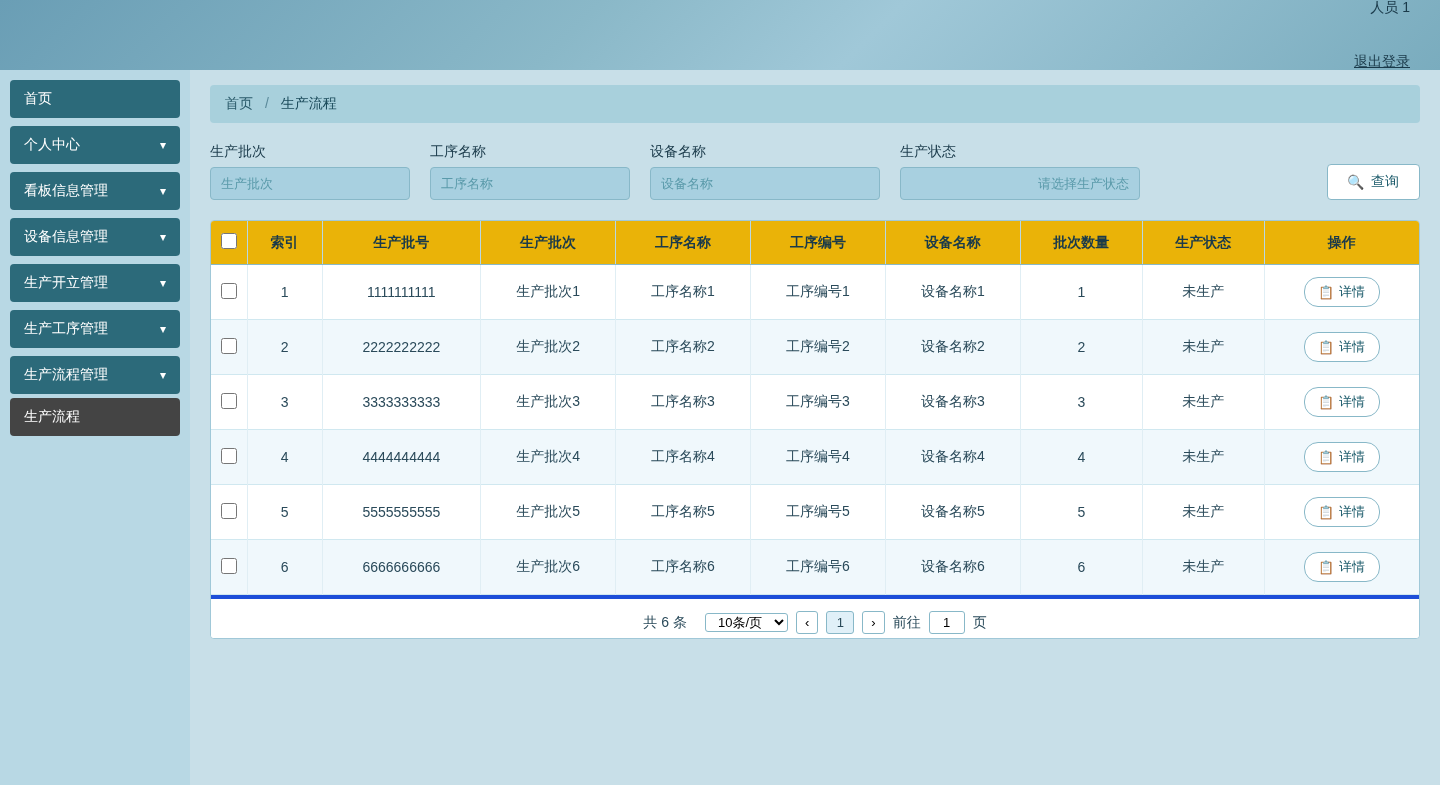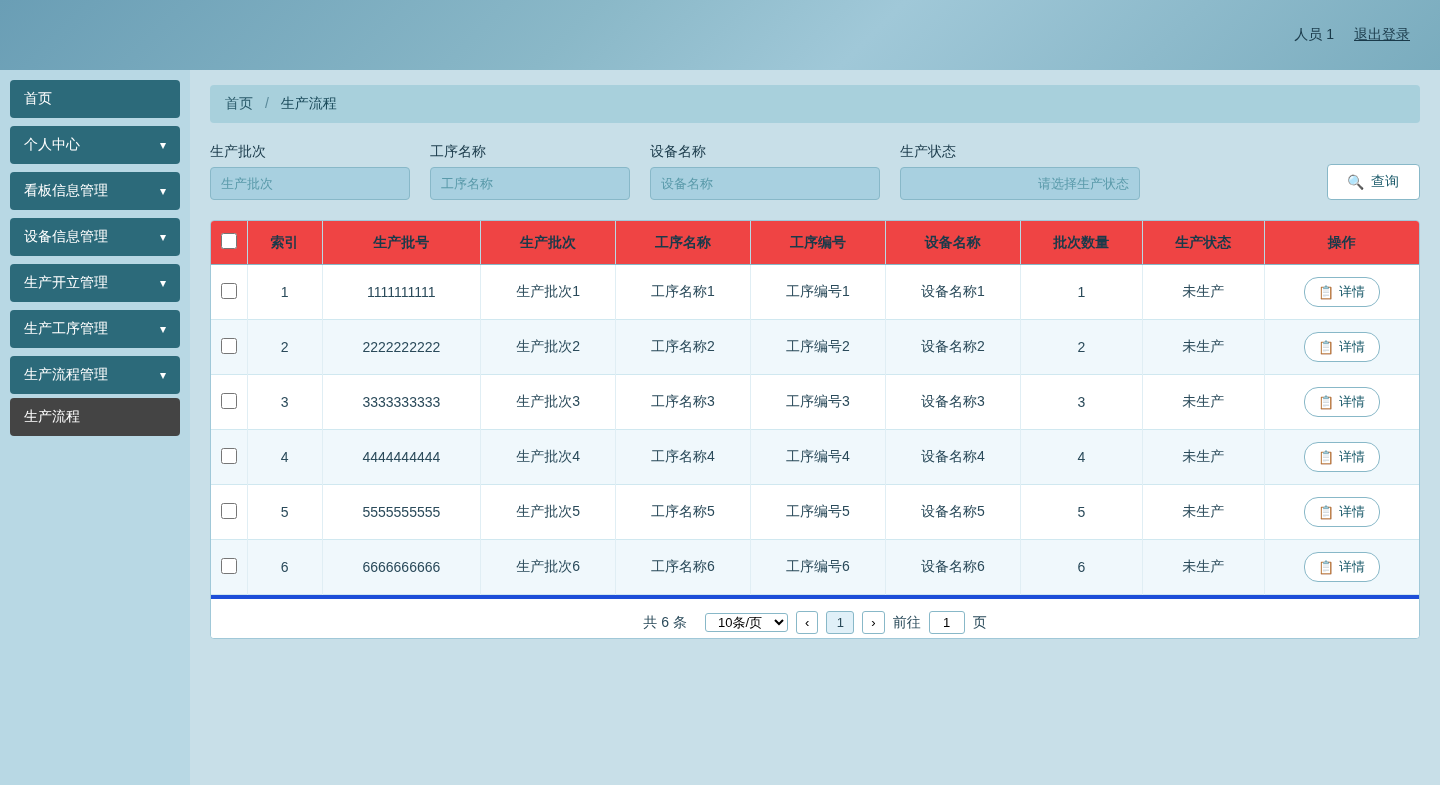--- a/index.html
+++ b/index.html
@@ -18,21 +18,22 @@
       font-size: 24px;
       font-weight: bold;
       color: #1a3a4a;
       letter-spacing: 2px;
     }
     .header-right {
       position: absolute;
       right: 30px;
       display: flex;
       align-items: flex-end;
-      gap: 20px;
+      gap: 36px;
+      flex-direction: column;
     }
     .header-user {
       color: #1a3a4a;
       font-size: 14px;
     }
     .header-logout {
       color: #1a3a4a;
       font-size: 14px;
       cursor: pointer;
       text-decoration: underline;
@@ -154,21 +155,21 @@
       background: white;
       border-radius: 4px;
       overflow: hidden;
       border: 1px solid #a0c8d8;
     }
     table {
       width: 100%;
       border-collapse: collapse;
     }
     thead tr {
-      background: #ef4444;
+      background: #eab308;
       padding-left: 24px;
     }
     thead th {
       padding: 12px 8px;
       text-align: center;
       font-weight: bold;
       color: #1a3a4a;
       font-size: 14px;
       border-bottom: 1px solid #88b8c8;
       border-right: 1px solid #b8d8e4;

